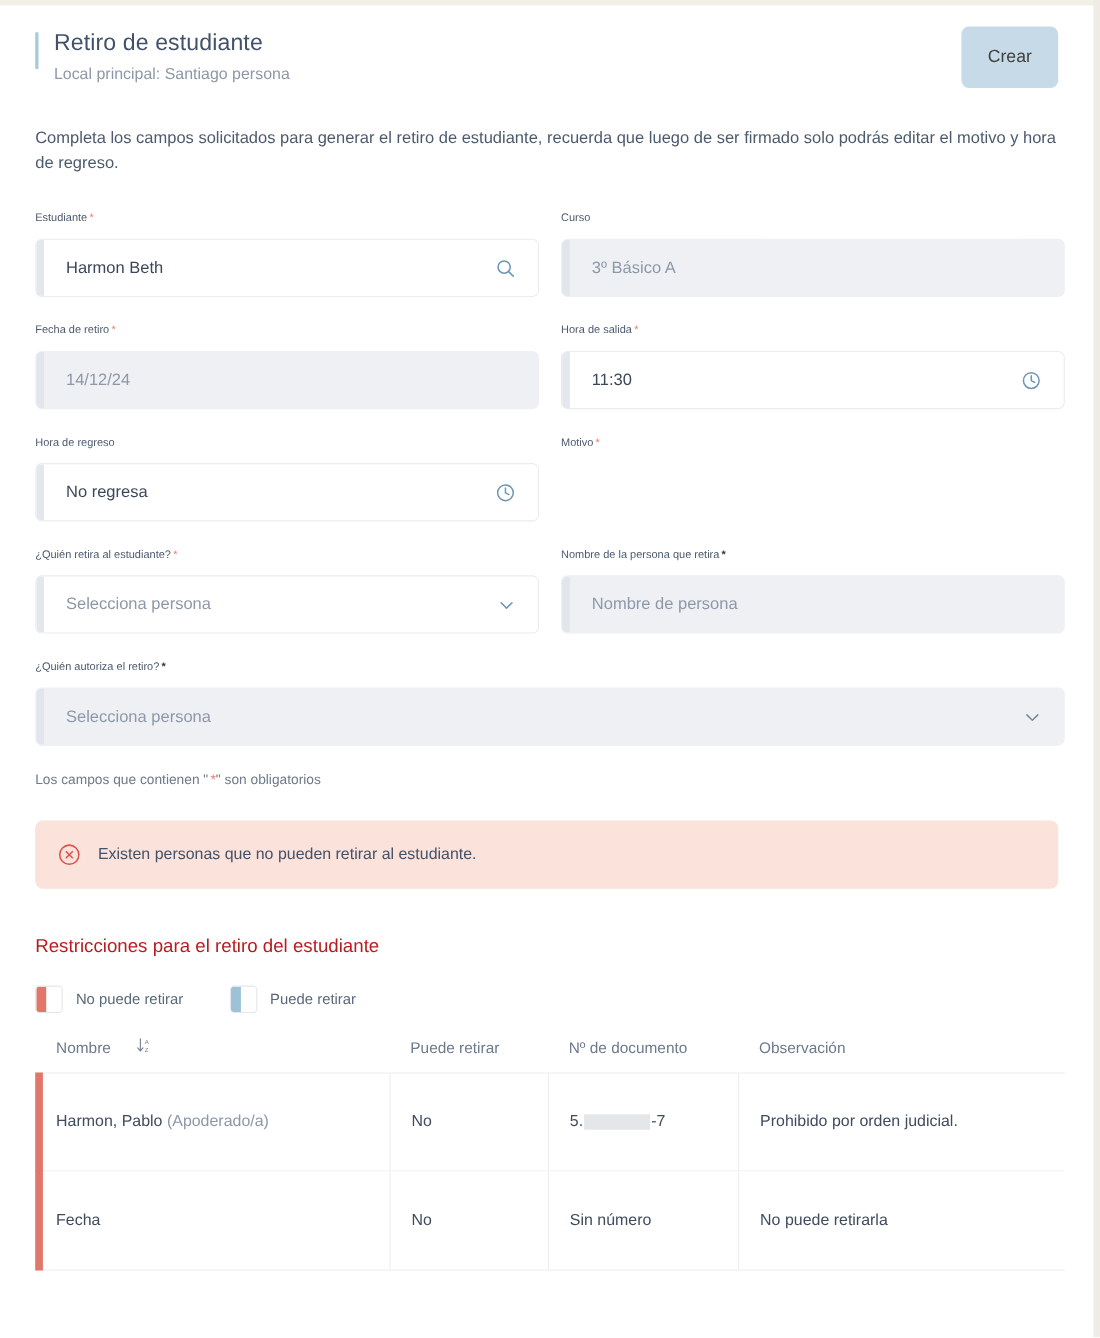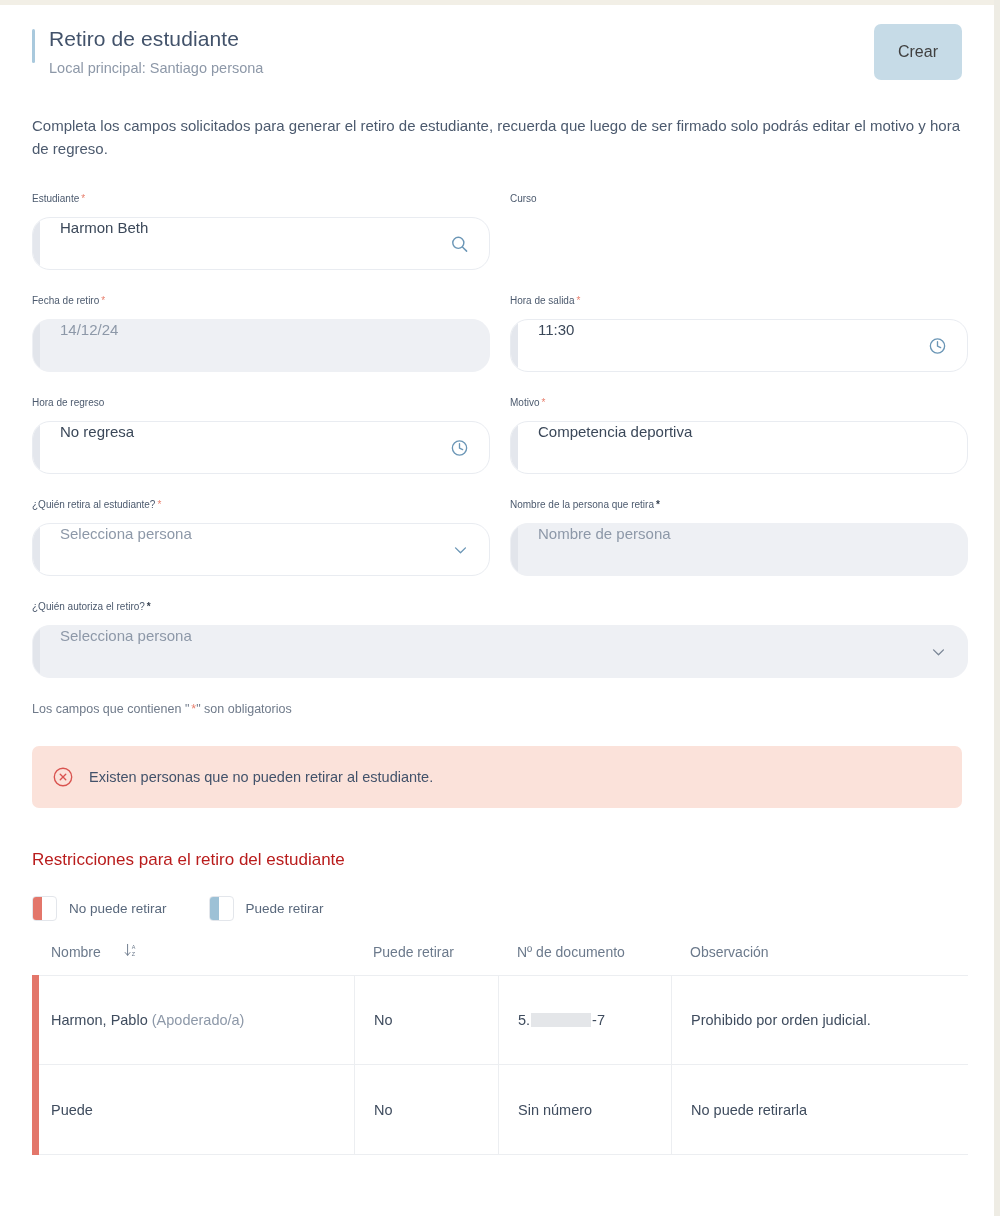--- a/index.html
+++ b/index.html
@@ -92,23 +92,23 @@
     line-height: 18px;
     margin-bottom: 9px;
     display: block;
   }
   .req { color: #e8806f; margin-left: 2px; }
   .req.dark { color: #2f3a4a; font-weight: 700; }
 
   .control {
     position: relative;
     display: flex;
-    align-items: flex-start;
+    align-items: center;
     height: 53px;
-    border-radius: 18px;
+    border-radius: 6px;
     overflow: hidden;
     background: #ffffff;
     border: 1px solid #e9ecf1;
   }
   .control::before {
     content: "";
     position: absolute; left: 0; top: 0; bottom: 0;
     width: 7px;
     background: #e4e7ed;
   }
@@ -292,20 +292,23 @@
             <svg width="19" height="19" viewBox="0 0 24 24" fill="none" stroke="#6b96b6" stroke-width="1.8" stroke-linecap="round">
               <circle cx="10.5" cy="10.5" r="7"></circle>
                 <line x1="16" y1="16" x2="21" y2="21"></line>
             </svg>
           </span>
         </div>
       </div>
 
       <div class="field">
         <label class="field-label">Curso</label>
+        <div class="control disabled">
+          <div class="value placeholder">3º Básico A</div>
+        </div>
       </div>
 
       <div class="field">
         <label class="field-label">
           <span>Fecha de retiro</span><span class="req">*</span>
         </label>
         <div class="control disabled">
           <div class="value placeholder">14/12/24</div>
         </div>
       </div>
@@ -335,23 +338,20 @@
                 <polyline points="12,6.5 12,12 16,14"></polyline>
             </svg>
           </span>
         </div>
       </div>
 
       <div class="field">
         <label class="field-label">
           <span>Motivo</span><span class="req">*</span>
         </label>
-        <div class="control">
-          <div class="value">Competencia deportiva</div>
-        </div>
       </div>
 
       <div class="field">
         <label class="field-label">
           <span>¿Quién retira al estudiante?</span><span class="req">*</span>
         </label>
         <div class="control">
           <div class="value placeholder">Selecciona persona</div>
           <span class="adornment">
             <svg width="17" height="17" viewBox="0 0 24 24" fill="none" stroke="#6b96b6" stroke-width="1.9" stroke-linecap="round" stroke-linejoin="round">
@@ -441,21 +441,21 @@
         <div class="td">
           <span>5.</span>
             <span class="redact"></span>
             <span>-7</span>
         </div>
         <div class="td">Prohibido por orden judicial.</div>
       </div>
 
       <div class="t-row">
         <div class="td">
-          <span>Puede</span>
+          <span>Fecha</span>
         </div>
         <div class="td">No</div>
         <div class="td">
           <span>Sin número</span>
         </div>
         <div class="td">No puede retirarla</div>
       </div>
     </div>
 
   </div>

